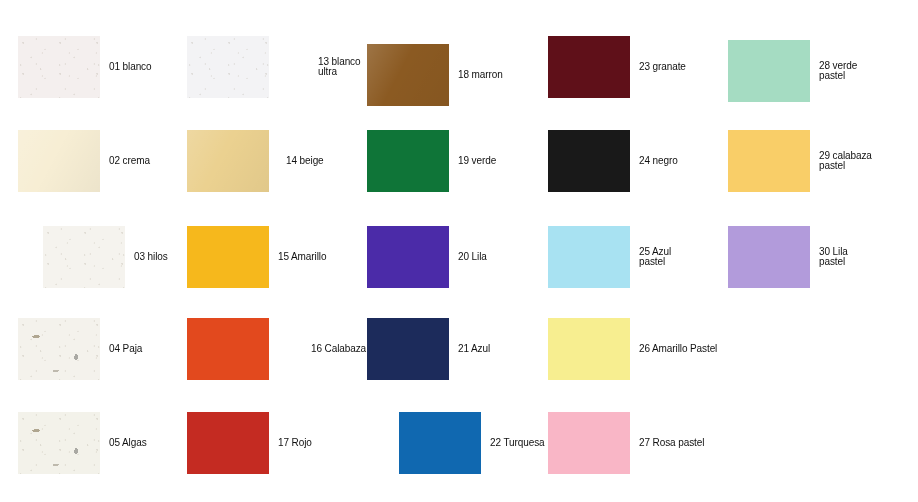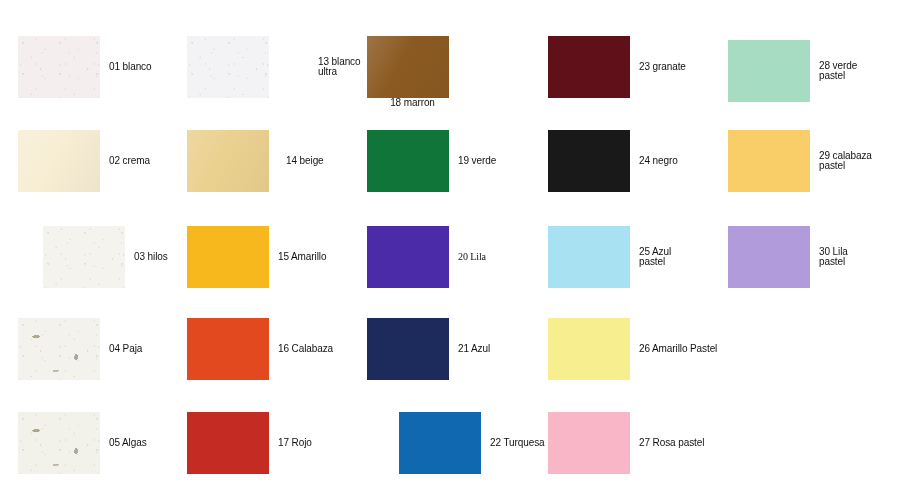--- a/index.html
+++ b/index.html
@@ -109,37 +109,37 @@
 ultra</div>
     </div>
     <div class="swatch-cell" style="left: 187px; top: 130px; height: 62px; gap: 8px;">
       <div class="swatch sheen" style="background: rgb(235, 209, 144);"></div>
       <div class="label">14 beige</div>
     </div>
     <div class="swatch-cell" style="left: 187px; top: 226px; height: 62px;">
       <div class="swatch " style="background: rgb(246, 184, 28);"></div>
       <div class="label">15 Amarillo</div>
     </div>
-    <div class="swatch-cell" style="left: 187px; top: 318px; height: 62px;">
+    <div class="swatch-cell" style="left: 187px; top: 318px; height: 62px; gap: 33px;">
       <div class="swatch " style="background: rgb(226, 73, 30);"></div>
       <div class="label">16 Calabaza</div>
     </div>
     <div class="swatch-cell" style="left: 187px; top: 412px; height: 62px;">
       <div class="swatch " style="background: rgb(196, 43, 34);"></div>
       <div class="label">17 Rojo</div>
     </div>
-    <div class="swatch-cell" style="left: 367px; top: 36px; height: 62px; flex-direction: column;">
+    <div class="swatch-cell" style="left: 367px; top: 44px; height: 62px;">
       <div class="swatch sheen" style="background: rgb(139, 90, 34);"></div>
       <div class="label">18 marron</div>
     </div>
     <div class="swatch-cell" style="left: 367px; top: 130px; height: 62px;">
       <div class="swatch " style="background: rgb(15, 117, 56);"></div>
       <div class="label">19 verde</div>
     </div>
-    <div class="swatch-cell" style="left: 367px; top: 226px; height: 62px; font-family: Liberation Serif, serif;">
+    <div class="swatch-cell" style="left: 367px; top: 226px; height: 62px;">
       <div class="swatch " style="background: rgb(75, 43, 168);"></div>
       <div class="label">20 Lila</div>
     </div>
     <div class="swatch-cell" style="left: 367px; top: 318px; height: 62px;">
       <div class="swatch " style="background: rgb(28, 43, 91);"></div>
       <div class="label">21 Azul</div>
     </div>
     <div class="swatch-cell" style="left: 367px; top: 412px; height: 62px; padding-left: 32px;">
       <div class="swatch " style="background: rgb(16, 104, 176);"></div>
       <div class="label">22 Turquesa</div>

